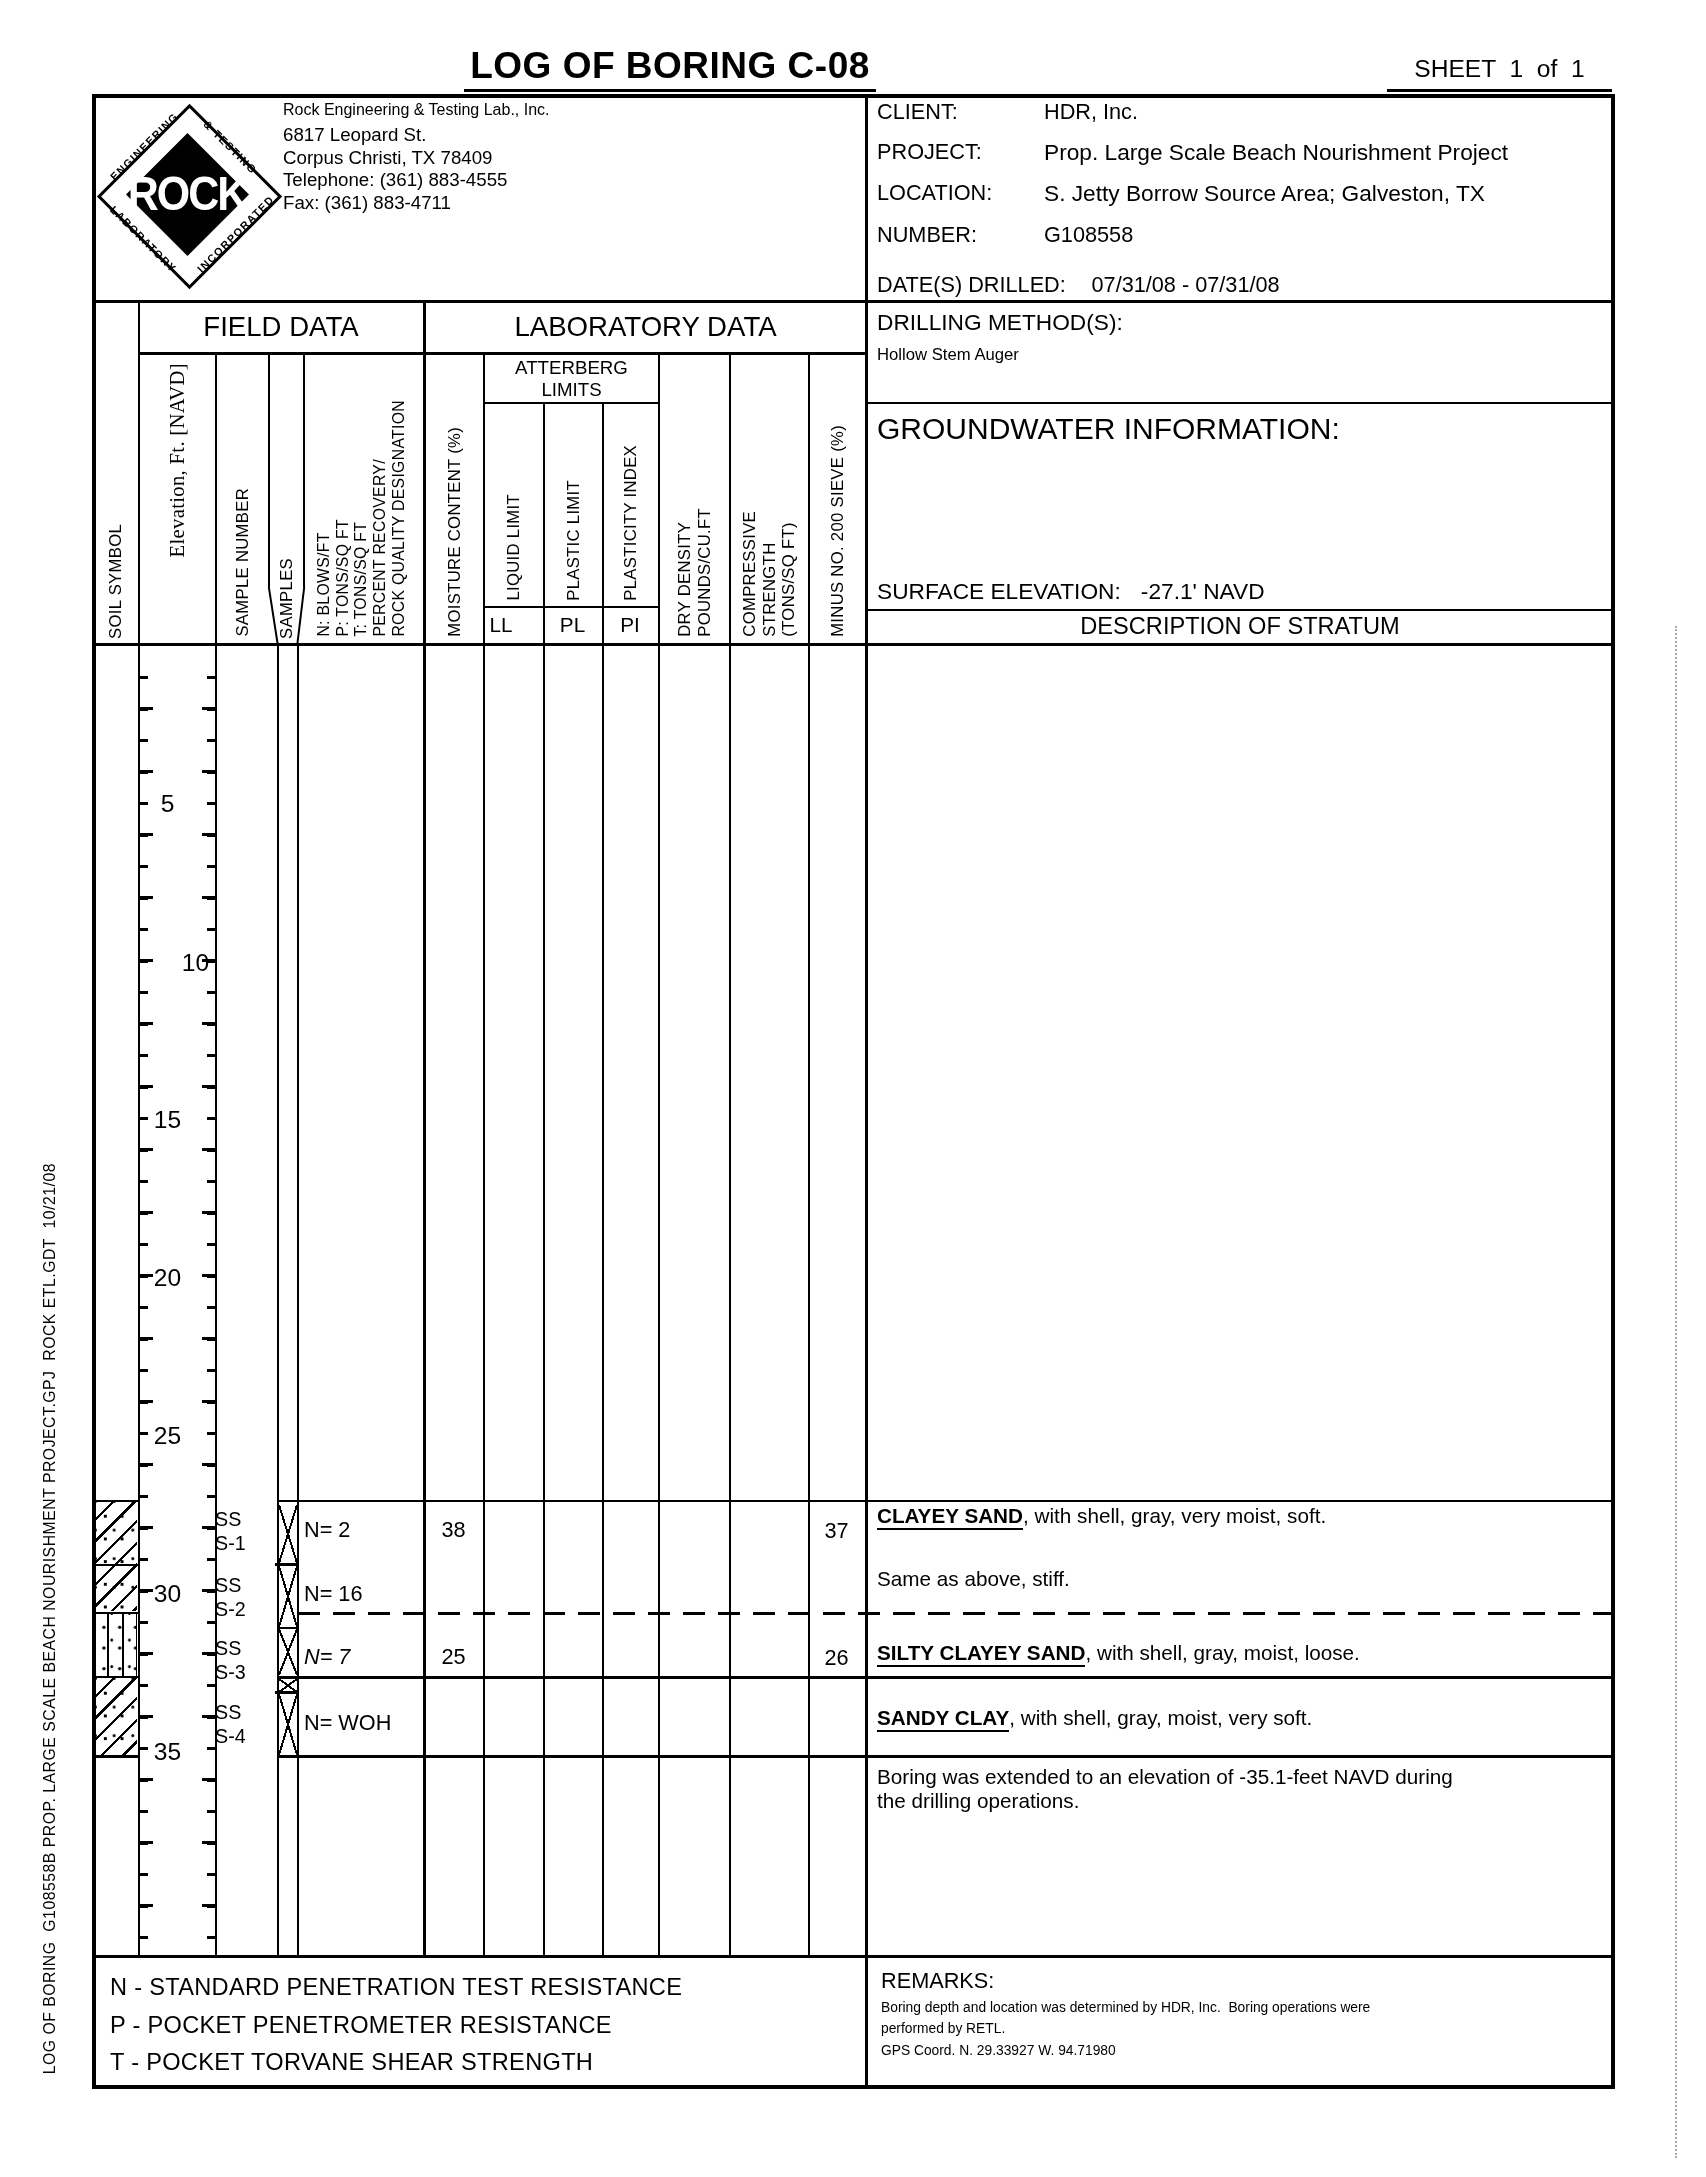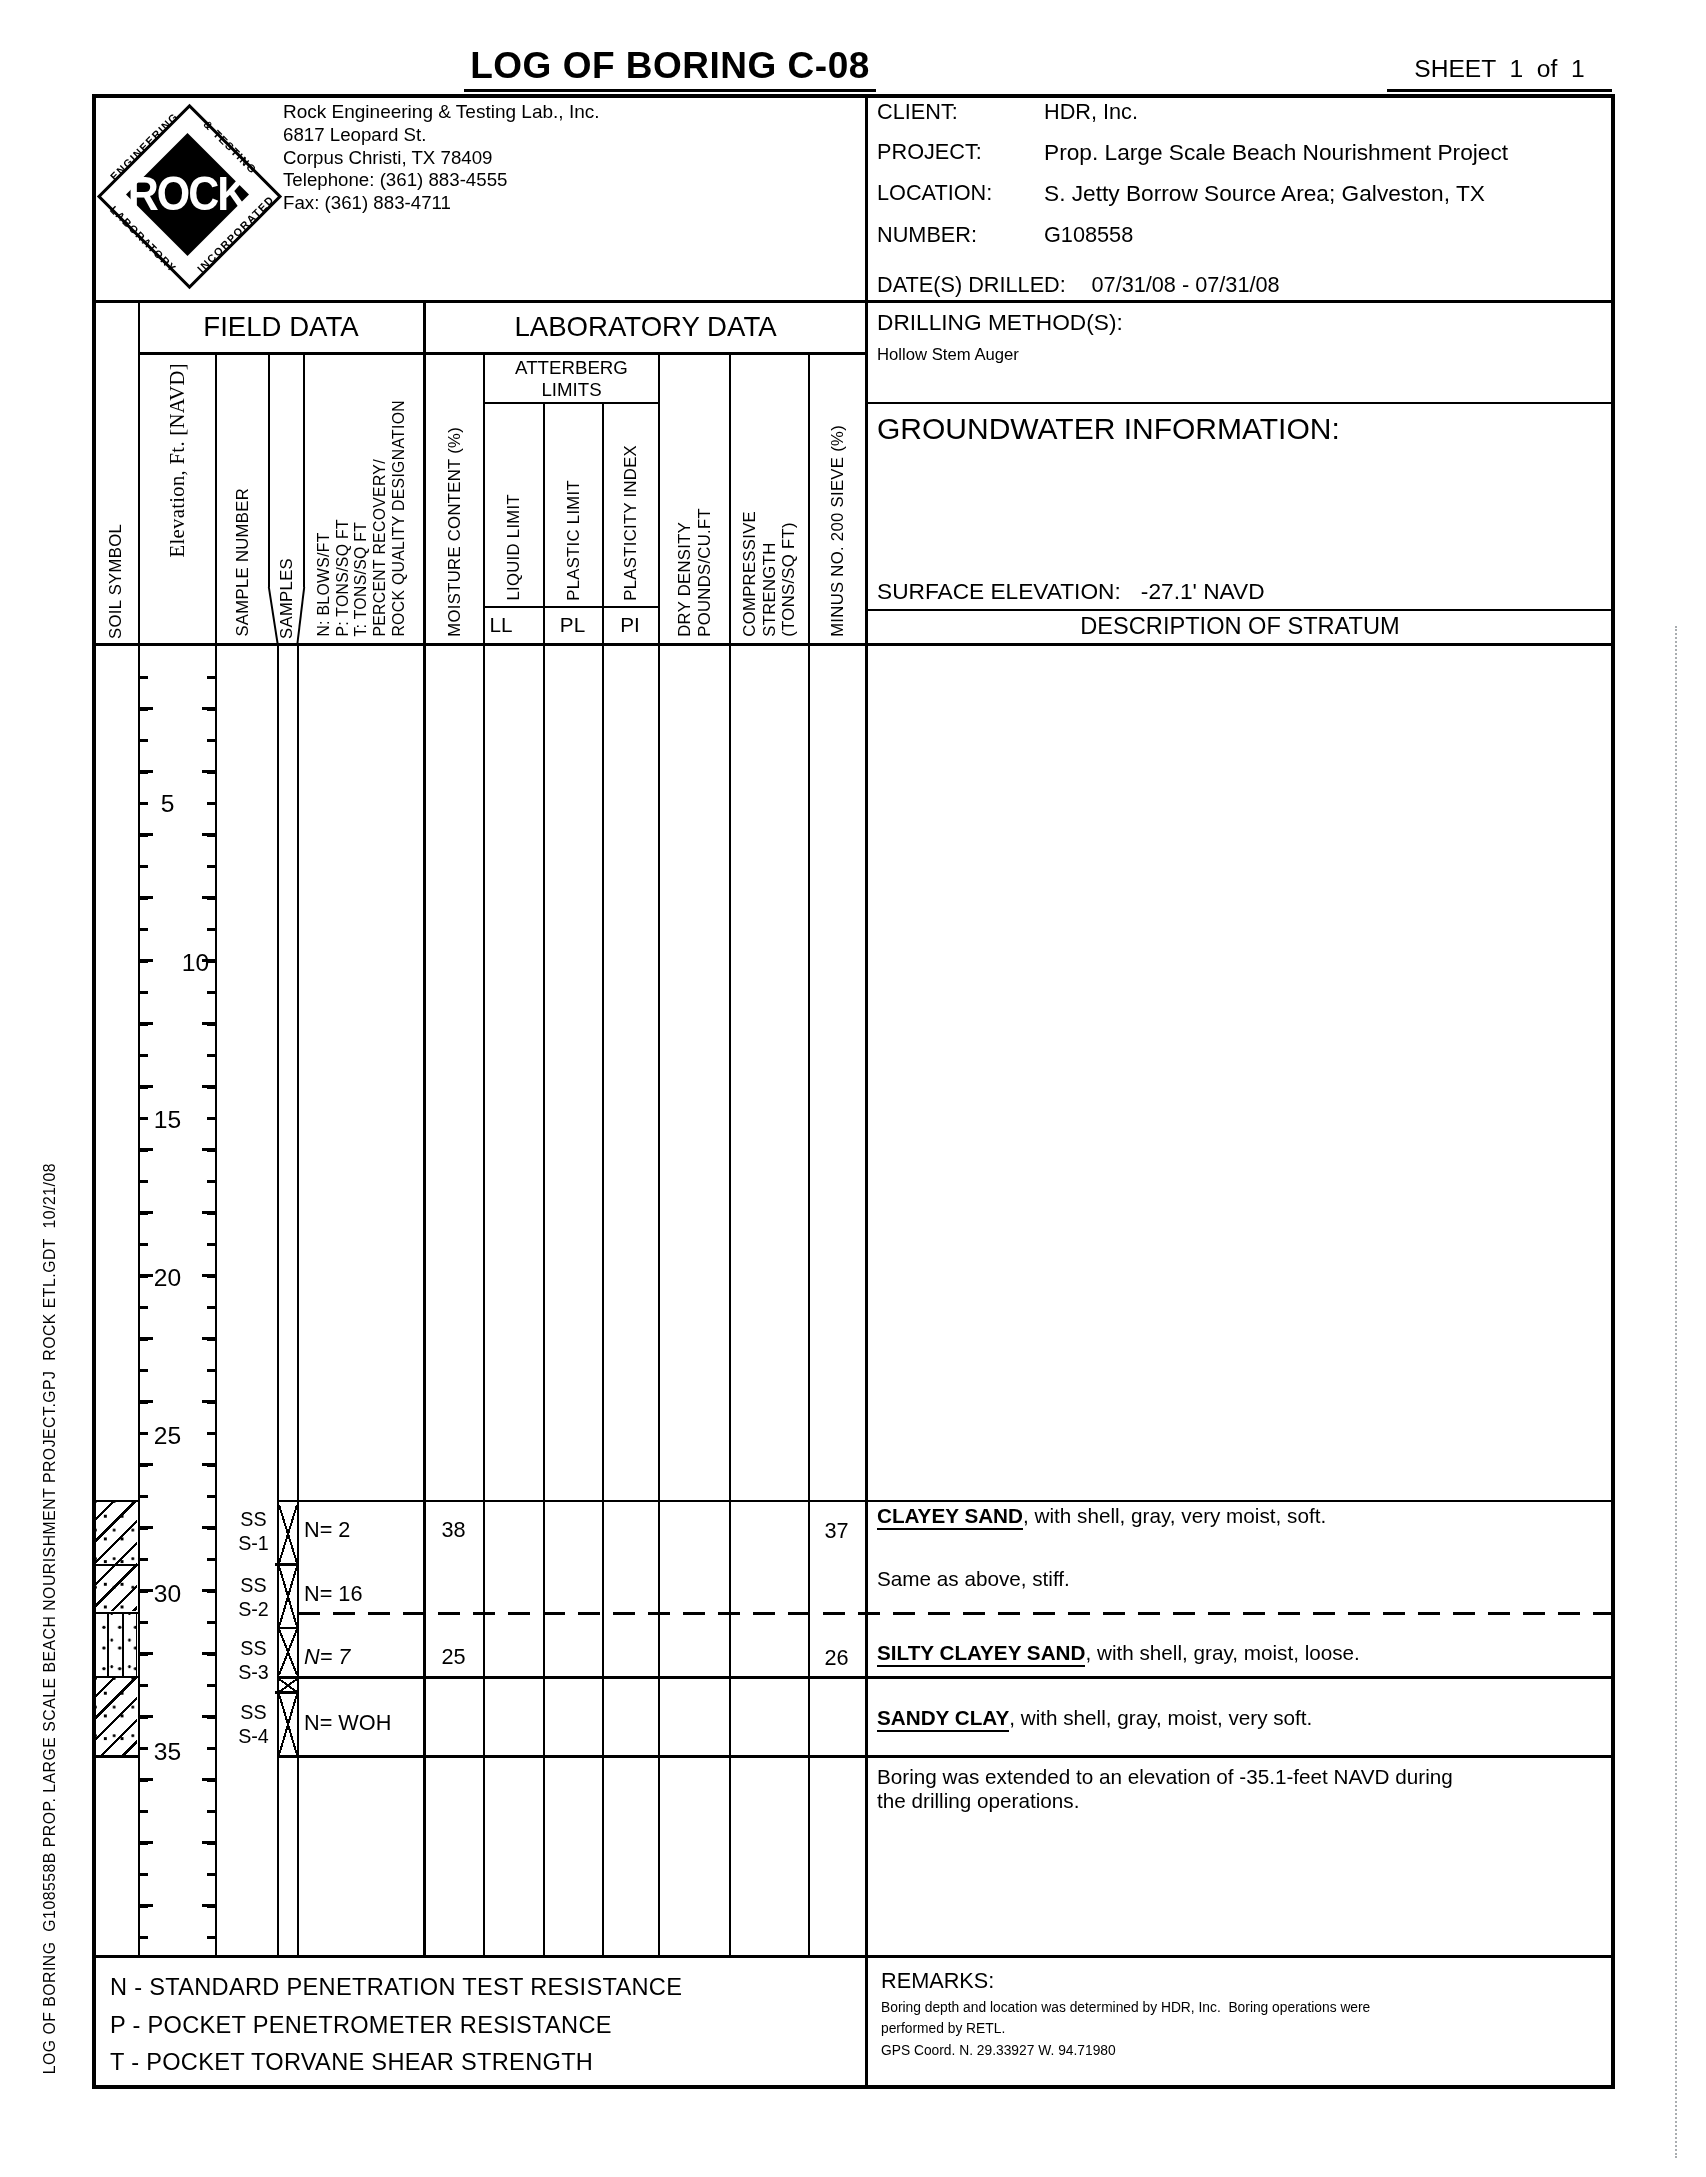--- a/index.html
+++ b/index.html
@@ -30,21 +30,21 @@
     radial-gradient(circle,#000 1.4px,transparent 1.9px),
     radial-gradient(circle,#000 1.2px,transparent 1.7px),
     repeating-linear-gradient(135deg,transparent 0 12.8px,#000 12.8px 15.3px);
     background-size:16.7px 22.7px,18.7px 28.6px,auto;background-position:3px 3.9px,10.8px 14.8px,0 0;}
   .pat-vert{background-image:
     radial-gradient(circle,#000 1.4px,transparent 1.9px),
     radial-gradient(circle,#000 1.2px,transparent 1.7px),
     repeating-linear-gradient(90deg,transparent 0 12.8px,#000 12.8px 14.8px);
     background-size:15.8px 20.7px,17.7px 26.6px,auto;background-position:2px 3px,8.9px 12.8px,0 0;}
   .dashline{position:absolute;height:3px;background:repeating-linear-gradient(90deg,#000 0 21.7px,transparent 21.7px 35px);}
-  .sampleid{position:absolute;left:215px;width:77px;text-align:center;font-size:19.7px;line-height:23.6px;}
+  .sampleid{position:absolute;left:215px;width:77px;text-align:left;font-size:19.7px;line-height:23.6px;}
   .nval{position:absolute;left:304px;font-size:21.7px;white-space:nowrap;}
   .mval{position:absolute;left:424px;width:59px;text-align:center;font-size:21.7px;}
   .m200val{position:absolute;left:808px;width:57px;text-align:center;font-size:21.7px;}
   .stratum{position:absolute;left:877px;width:729px;font-size:20.7px;white-space:nowrap;}
   .sname{font-weight:bold;border-bottom:2.5px solid #000;padding-bottom:1px;}
   .infolabel{position:absolute;left:877px;font-size:21.7px;white-space:nowrap;}
   .infovalue{position:absolute;left:1044px;font-size:21.7px;white-space:nowrap;}
   .legendline{position:absolute;left:110px;font-size:23.6px;letter-spacing:0.3px;white-space:nowrap;}
   .remline{position:absolute;left:881px;font-size:13.8px;white-space:pre;}
   .logo-sq{position:absolute;transform:rotate(45deg);}
@@ -94,21 +94,21 @@
   <div class="vl" style="left:808px;top:355px;width:2px;height:1601px;"></div>
 
   <div class="logo-sq" style="left:124px;top:131px;width:125px;height:125px;border:3px solid #000;background:#fff;"></div>
   <div class="logo-sq" style="left:144px;top:151px;width:87px;height:87px;background:#000;"></div>
   <div class="logo-edge" style="left:99px;top:141px;transform:rotate(-45deg);">ENGINEERING</div>
   <div class="logo-edge" style="left:186px;top:141px;transform:rotate(45deg);">&amp; TESTING</div>
   <div class="logo-edge" style="left:99px;top:233px;transform:rotate(45deg);">LABORATORY</div>
   <div class="logo-edge" style="left:186px;top:233px;transform:rotate(-45deg);">INCORPORATED</div>
   <div class="txt ctr" style="left:121px;top:169px;width:132px;font-size:43px;font-weight:bold;color:#fff;letter-spacing:-2px;transform:scaleY(1.12);">ROCK</div>
 
-  <div class="txt" style="left:283px;top:101px;font-size:19px;">Rock Engineering &amp; Testing Lab., Inc.</div>
+  <div class="txt" style="left:283px;top:101px;font-size:16px;">Rock Engineering &amp; Testing Lab., Inc.</div>
   <div class="txt" style="left:283px;top:124px;font-size:18.7px;">6817 Leopard St.</div>
   <div class="txt" style="left:283px;top:147px;font-size:18.7px;">Corpus Christi, TX 78409</div>
   <div class="txt" style="left:283px;top:169px;font-size:18.7px;">Telephone:  (361) 883-4555</div>
   <div class="txt" style="left:283px;top:192px;font-size:18.7px;">Fax:  (361) 883-4711</div>
 
   <div class="infolabel" style="top:99px;">CLIENT:</div>
   <div class="infovalue" style="top:99px;">HDR, Inc.</div>
   <div class="infolabel" style="top:139px;">PROJECT:</div>
   <div class="infovalue" style="top:139px;font-size:22.7px;">Prop. Large Scale Beach Nourishment Project</div>
   <div class="infolabel" style="top:180px;">LOCATION:</div>

